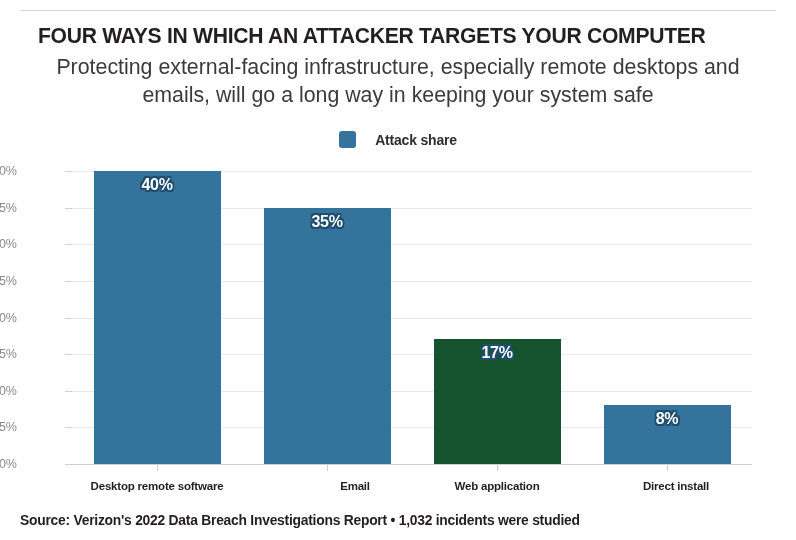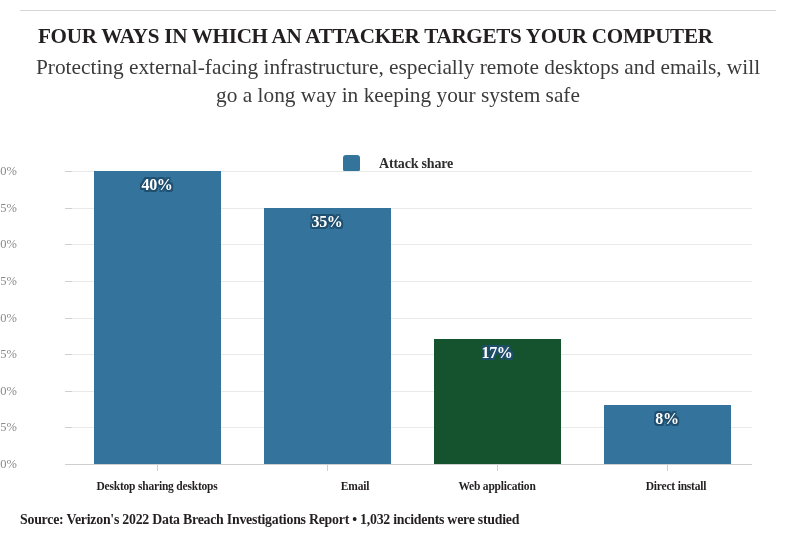--- a/index.html
+++ b/index.html
@@ -9,21 +9,21 @@
   }
   body {
     width: 796px;
     height: 540px;
     font-family: "Liberation Sans", sans-serif;
     color: #231f20;
     overflow: hidden;
     position: relative;
   }
 
-  #page { position: relative; width: 796px; height: 540px; font-family: Liberation Serif, serif; }
+  #page { position: relative; width: 796px; height: 540px; }
 
   .top-rule {
     position: absolute;
     left: 20px; right: 20px; top: 10px;
     height: 1px;
     background: #d6d6d6;
   }
 
   .title {
     position: absolute;
@@ -53,21 +53,20 @@
   }
 
   
   .legend {
     position: absolute;
     left: 0; right: 0; top: 131px;
     display: flex;
     justify-content: center;
     align-items: center;
     gap: 19px;
-    margin-top: 24px;
   }
   .legend-swatch {
     width: 17px; height: 17px;
     border-radius: 3px;
     background: #34739c;
   }
   .legend-label {
     font-size: 14px;
     font-weight: bold;
     color: #2e2e2e;
@@ -250,21 +249,21 @@
             </div>
           </div>
           <div class="bar-slot" style="left: 531.5px; width: 127px;">
             <div class="bar" style="height: 58.6px; background: rgb(52, 115, 156);">
               <div class="bar-value">8%</div>
             </div>
           </div>
         </div>
       <div id="xticks">
           <div class="xtick-mark" style="left: 85px;"></div>
-          <div class="xtick-label" style="left: 85px;">Desktop sharing desktops</div>
+          <div class="xtick-label" style="left: 85px;">Desktop remote software</div>
           <div class="xtick-mark" style="left: 255px;"></div>
           <div class="xtick-label" style="left: 255px; margin-left: 28px;">Email</div>
           <div class="xtick-mark" style="left: 425px;"></div>
           <div class="xtick-label" style="left: 425px;">Web application</div>
           <div class="xtick-mark" style="left: 595px;"></div>
           <div class="xtick-label" style="left: 595px; padding-left: 18px;">Direct install</div>
         </div>
     </div>
   </div>
 

